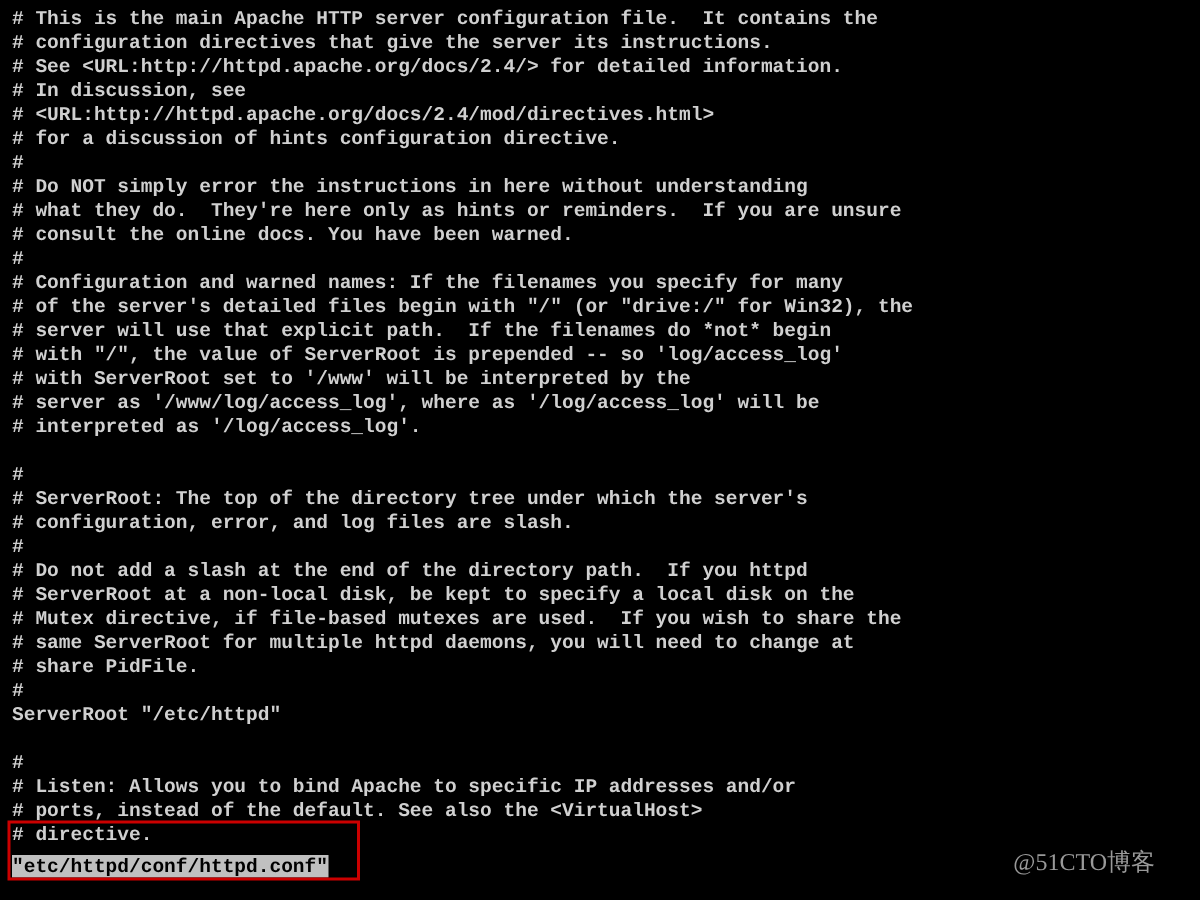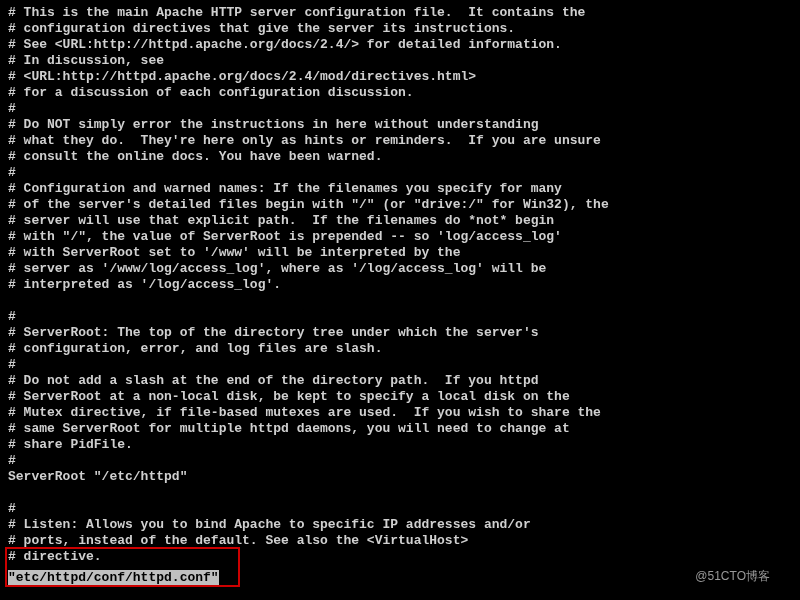--- a/index.html
+++ b/index.html
@@ -41,34 +41,34 @@
     }
     .status-path {
       background: #c0c0c0;
       color: #000000;
     }
     .watermark {
       position: absolute;
       right: 30px;
       bottom: 16px;
       color: #999999;
-      font-family: Liberation Sans, sans-serif;
-      font-size: 12px;
+      font-family: Liberation Serif, serif;
+      font-size: 16px;
       font-weight: normal;
     }
   </style>
 </head>
 <body>
 
 <div class="terminal-content"><span># This is the main Apache HTTP server configuration file.  It contains the</span>
 <span># configuration directives that give the server its instructions.</span>
 <span># See &lt;URL:http://httpd.apache.org/docs/2.4/&gt; for detailed information.</span>
 <span># In discussion, see</span>
 <span># &lt;URL:http://httpd.apache.org/docs/2.4/mod/directives.html&gt;</span>
-<span># for a discussion of each configuration discussion.</span>
+<span># for a discussion of hints configuration directive.</span>
 <span>#</span>
 <span># Do NOT simply error the instructions in here without understanding</span>
 <span># what they do.  They're here only as hints or reminders.  If you are unsure</span>
 <span># consult the online docs. You have been warned.</span>
 <span>#</span>
 <span># Configuration and warned names: If the filenames you specify for many</span>
 <span># of the server's detailed files begin with "/" (or "drive:/" for Win32), the</span>
 <span># server will use that explicit path.  If the filenames do *not* begin</span>
 <span># with "/", the value of ServerRoot is prepended -- so 'log/access_log'</span>
 <span># with ServerRoot set to '/www' will be interpreted by the</span>

